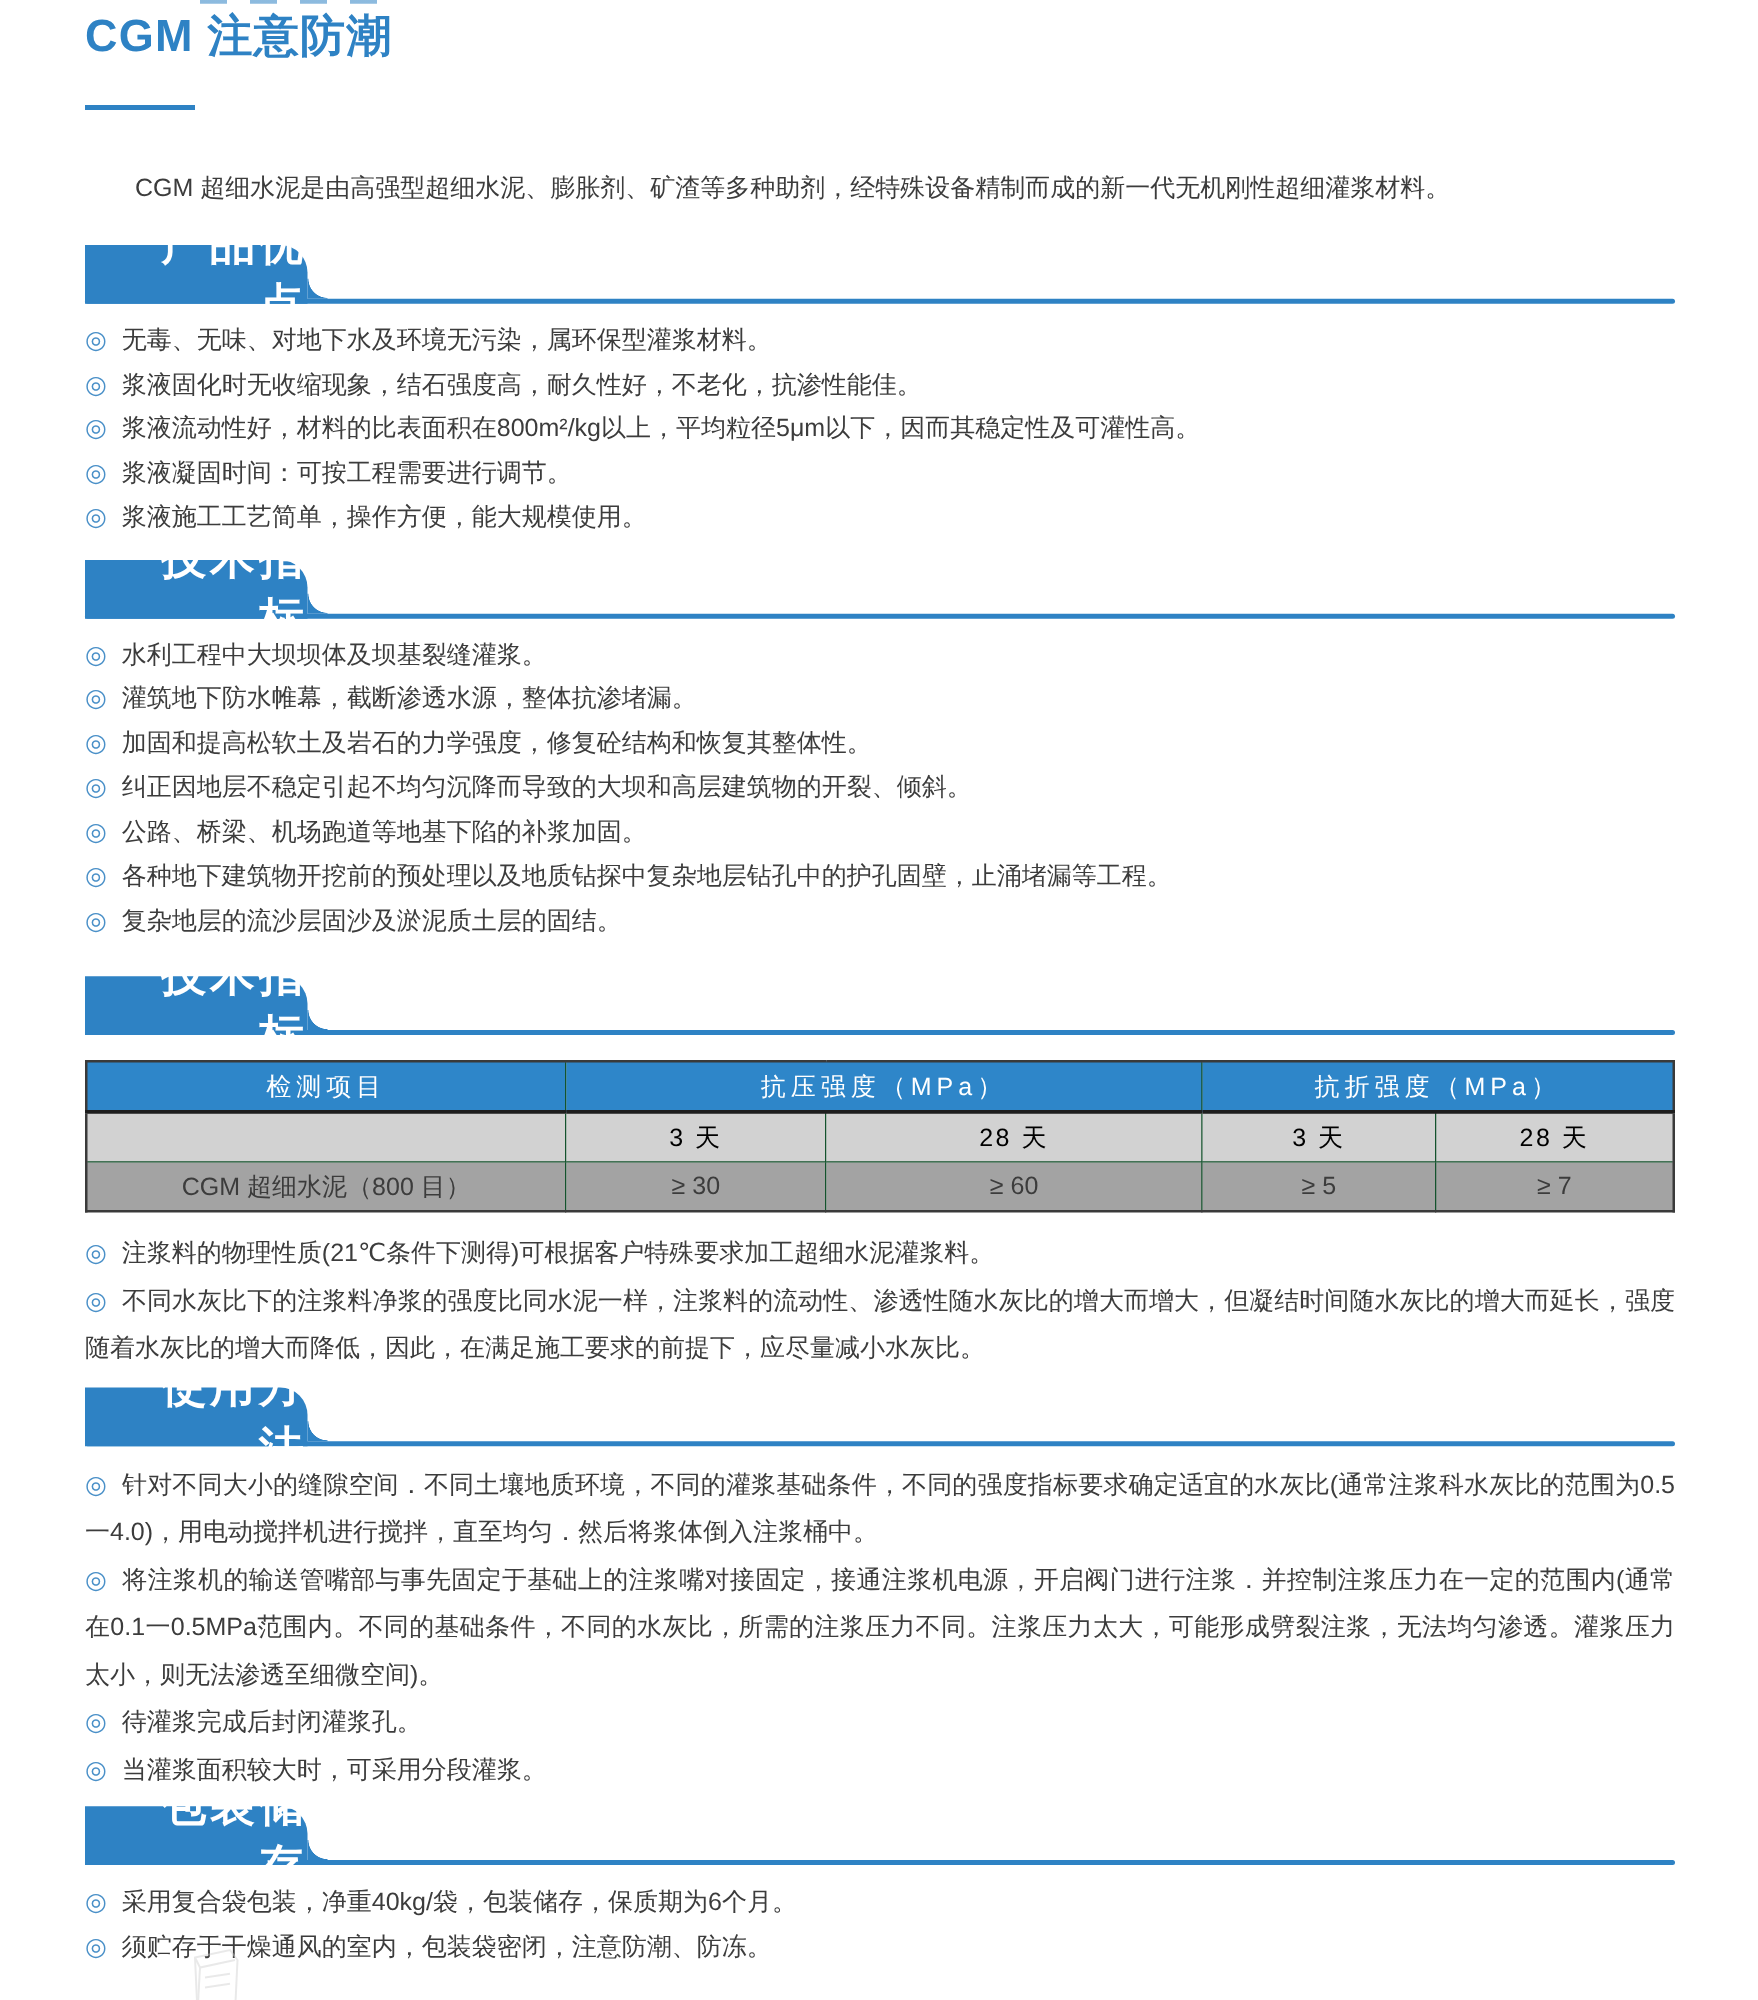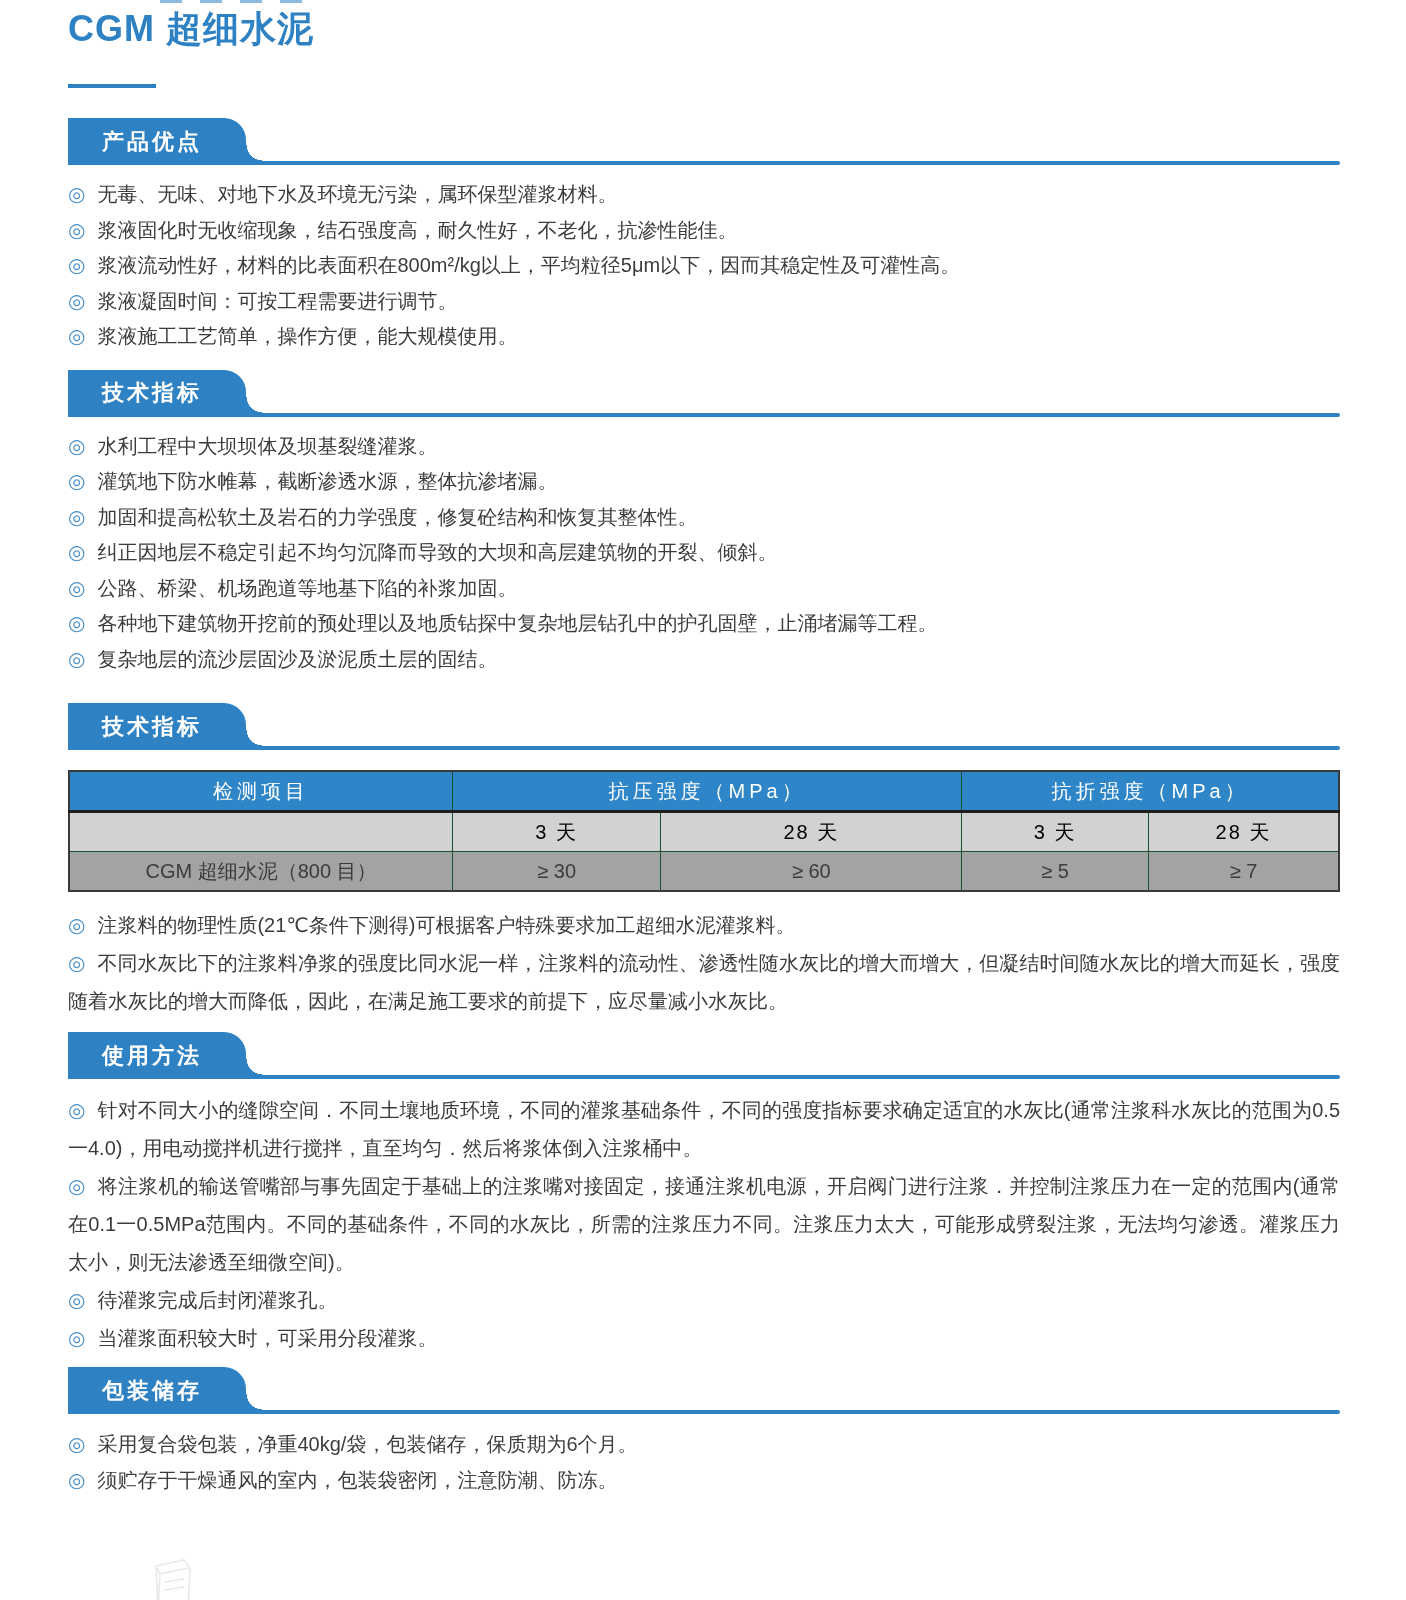--- a/index.html
+++ b/index.html
@@ -30,21 +30,21 @@
 
   
   .sec-head { position:relative; height:47px; }
   .sec-head .rule {
     position:absolute; left:0; right:0; bottom:0; height:4px;
     background:#2e82c4; border-radius:2px;
   }
   .sec-head .tab {
     position:absolute; left:0; bottom:0; width:178px; height:47px;
     background:#2e82c4; border-radius:0 22px 0 0;
-    color:#fff; font-size:22px; font-weight:bold; letter-spacing:3px;
+    color:#fff; font-size:36px; font-weight:bold; letter-spacing:3px;
     display:flex; align-items:center; padding-left:34px; box-sizing:border-box;
     z-index:1;
     text-align:right;
   }
   .sec-head .tab::after {
     content:""; position:absolute; right:-16px; bottom:4px; width:16px; height:16px;
     background:radial-gradient(circle at 100% 0, rgba(255,255,255,0) 15px, #2e82c4 15.5px);
   }
 
   .m-adv  { margin-top:30px; }
@@ -81,23 +81,24 @@
 
   .watermark { position:absolute; left:138px; top:1552px; opacity:.45; }
 </style>
 </head>
 <body>
 
 <div class="top-sliver"></div>
 
 <div class="page">
 
-  <h1 class="title">CGM 超细水泥</h1>
+  <h1 class="title">CGM 注意防潮</h1>
   <div class="title-rule"></div>
 
+  <p class="intro">CGM 超细水泥是由高强型超细水泥、膨胀剂、矿渣等多种助剂，经特殊设备精制而成的新一代无机刚性超细灌浆材料。</p>
 
   <section>
     <div class="sec-head m-adv">
       <div class="rule"></div>
       <div class="tab">
         <span>产品优点</span>
       </div>
     </div>
     <ul class="bullets">
       <li><span class="mk">◎</span><span>无毒、无味、对地下水及环境无污染，属环保型灌浆材料。</span></li>

